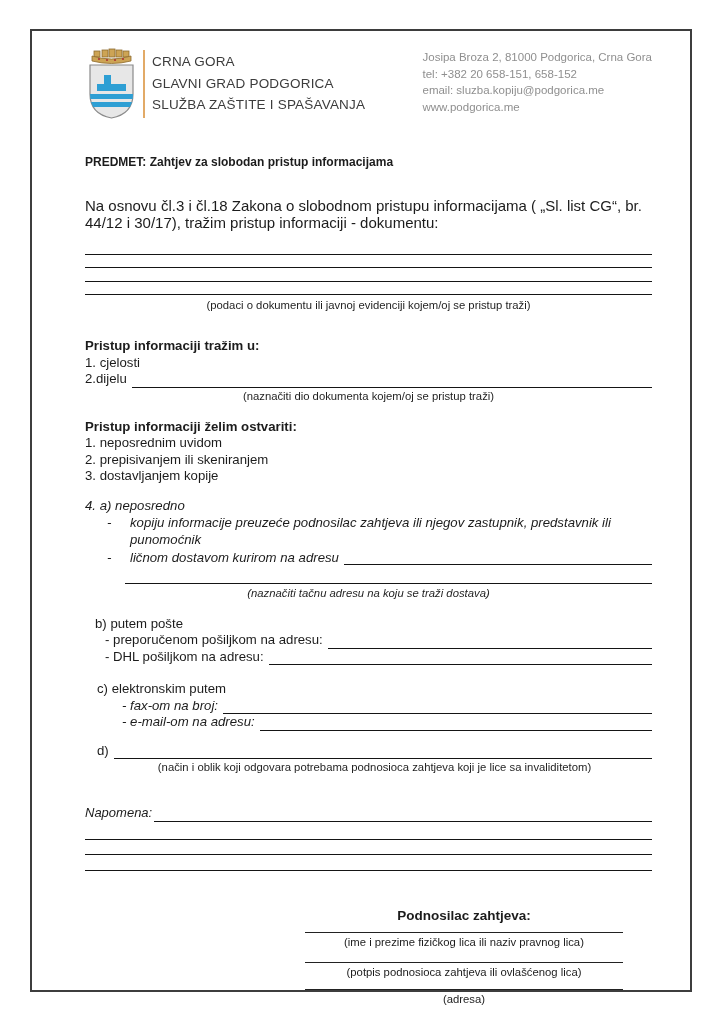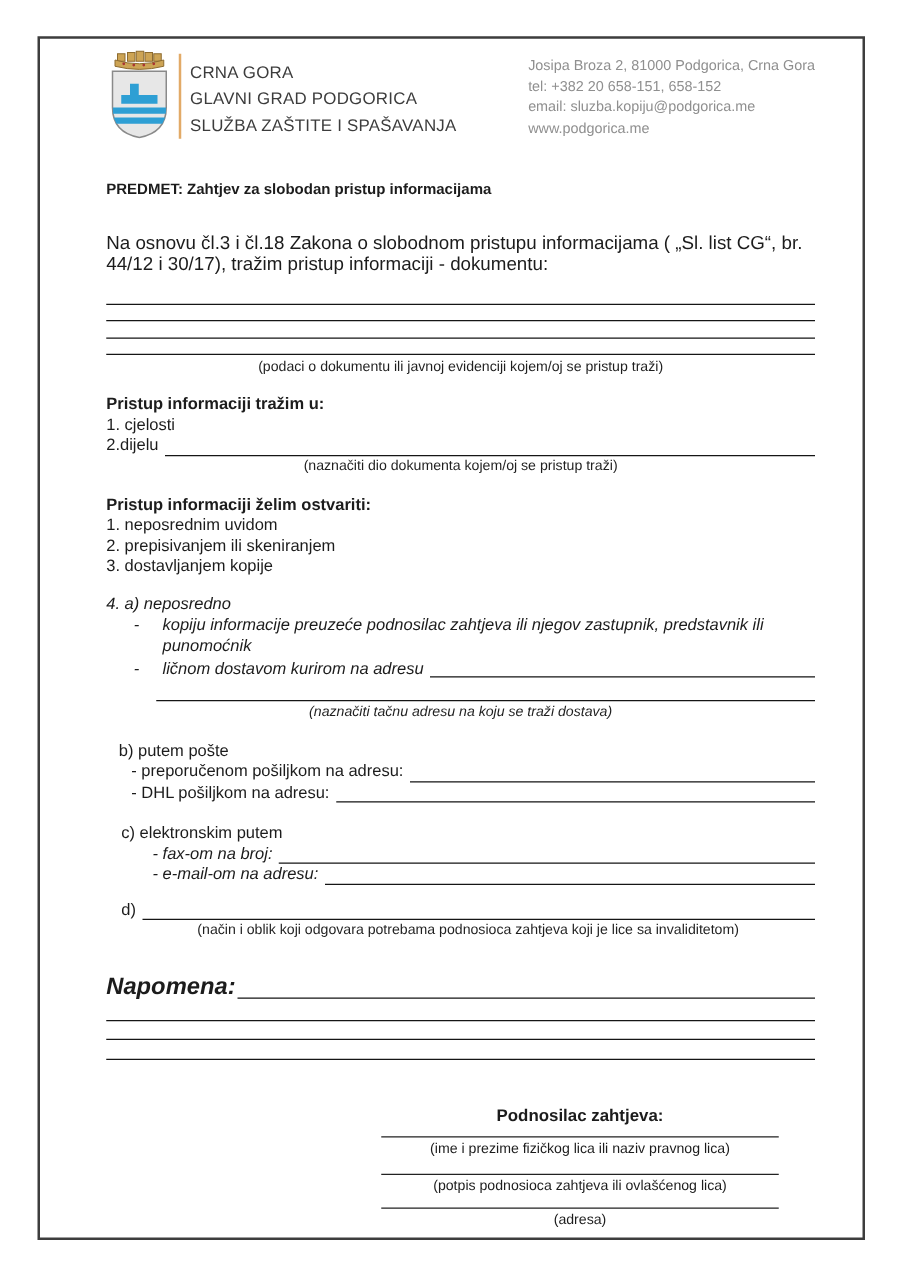--- a/index.html
+++ b/index.html
@@ -3,50 +3,50 @@
 <meta charset="utf-8">
 <style>
   html,body{margin:0;padding:0;background:#ffffff;}
   body{width:724px;height:1024px;position:relative;overflow:hidden;
        font-family:"Liberation Sans","DejaVu Sans",sans-serif;color:#1c1c1c;}
   .page{position:absolute;left:30px;top:29px;width:662px;height:963px;
         border:2px solid #3d3d3d;background:#fff;box-sizing:border-box;}
   .inner{padding:5px 38px 0 53px;box-sizing:border-box;}
 
   
-  .header{display:flex;align-items:flex-end;height:74px;margin-top:1px;}
+  .header{display:flex;align-items:flex-start;height:74px;margin-top:12px;}
   .logo{width:53px;height:71px;flex:0 0 auto;}
   .hdr-divider{width:2px;height:68px;background:#e2aa67;margin:2px 0 0 5px;flex:0 0 auto;}
   .org{margin-left:7px;padding-top:3px;font-size:13.5px;line-height:21.5px;color:#3c3c3c;letter-spacing:.2px;}
   .contact{margin-left:auto;padding-top:1px;font-size:11.5px;line-height:16.5px;color:#8f8f8f;}
 
   
   .subject{margin-top:33px;font-size:12px;font-weight:bold;}
   .intro{margin-top:28px;font-size:15px;line-height:17px;}
   .wlines{margin-top:10px;}
   .wline{height:12.5px;border-bottom:1.8px solid #151515;}
   .caption{font-size:11.3px;line-height:13px;text-align:center;margin-top:4px;color:#1f1f1f;}
 
-  .sec{margin-top:14px;font-size:13.2px;line-height:16.5px;}
+  .sec{margin-top:26px;font-size:13.2px;line-height:16.5px;}
   .sec-title{font-weight:bold;}
   .frow{display:flex;align-items:flex-end;}
   .fill{flex:1;border-bottom:1.8px solid #151515;height:14px;margin-left:5px;}
 
   .dash-row{display:flex;padding-left:22px;margin-top:1px;}
   .dash{flex:0 0 23px;}
   .dash-text{flex:1;line-height:16.5px;}
   .solo-line{margin-left:40px;height:16px;border-bottom:1.8px solid #151515;}
 
   .sub-b{margin-left:10px;margin-top:16px;}
   .sub-items{margin-left:10px;}
   .sub-c{margin-left:12px;margin-top:16px;}
   .d-row{margin-left:12px;margin-top:12px;}
 
   .note-row{margin-top:31px;}
-  .note-label{font-weight:bold;font-style:italic;font-size:19px;}
+  .note-label{font-weight:normal;font-style:italic;font-size:13px;}
   .nline{height:13px;border-bottom:1.9px solid #151515;}
   .nline + .nline{margin-top:1.5px;}
 
   .sig{margin-top:37px;margin-left:220px;width:318px;font-size:13.2px;}
   .sig-title{font-weight:bold;font-size:13.5px;text-align:center;}
   .sig-line{border-bottom:1.6px solid #222;}
   .sig-cap{font-size:11.3px;line-height:13px;text-align:center;margin-top:3px;}
 </style>
 </head>
 <body>

